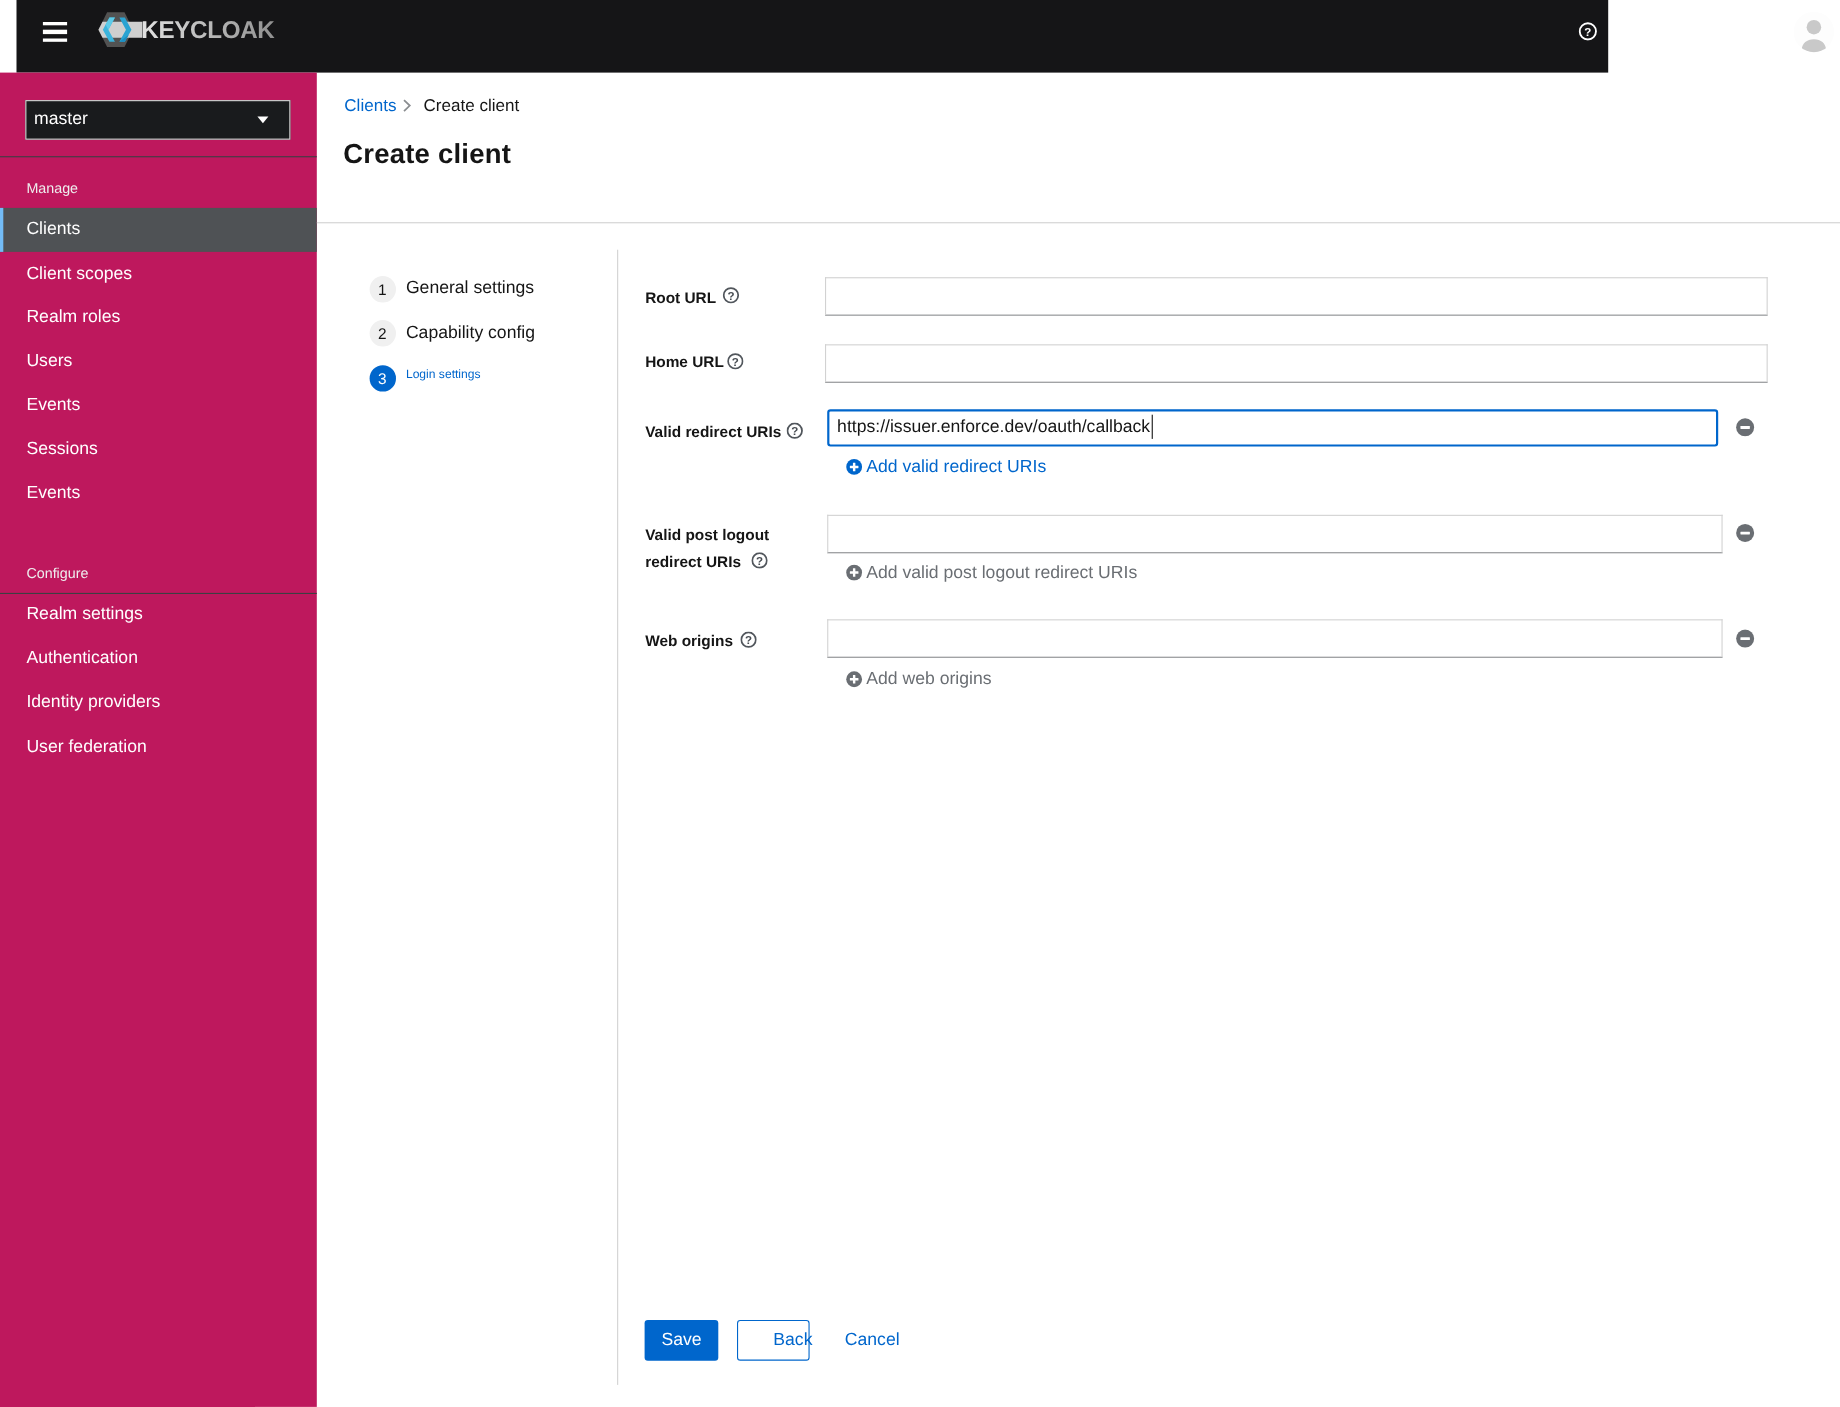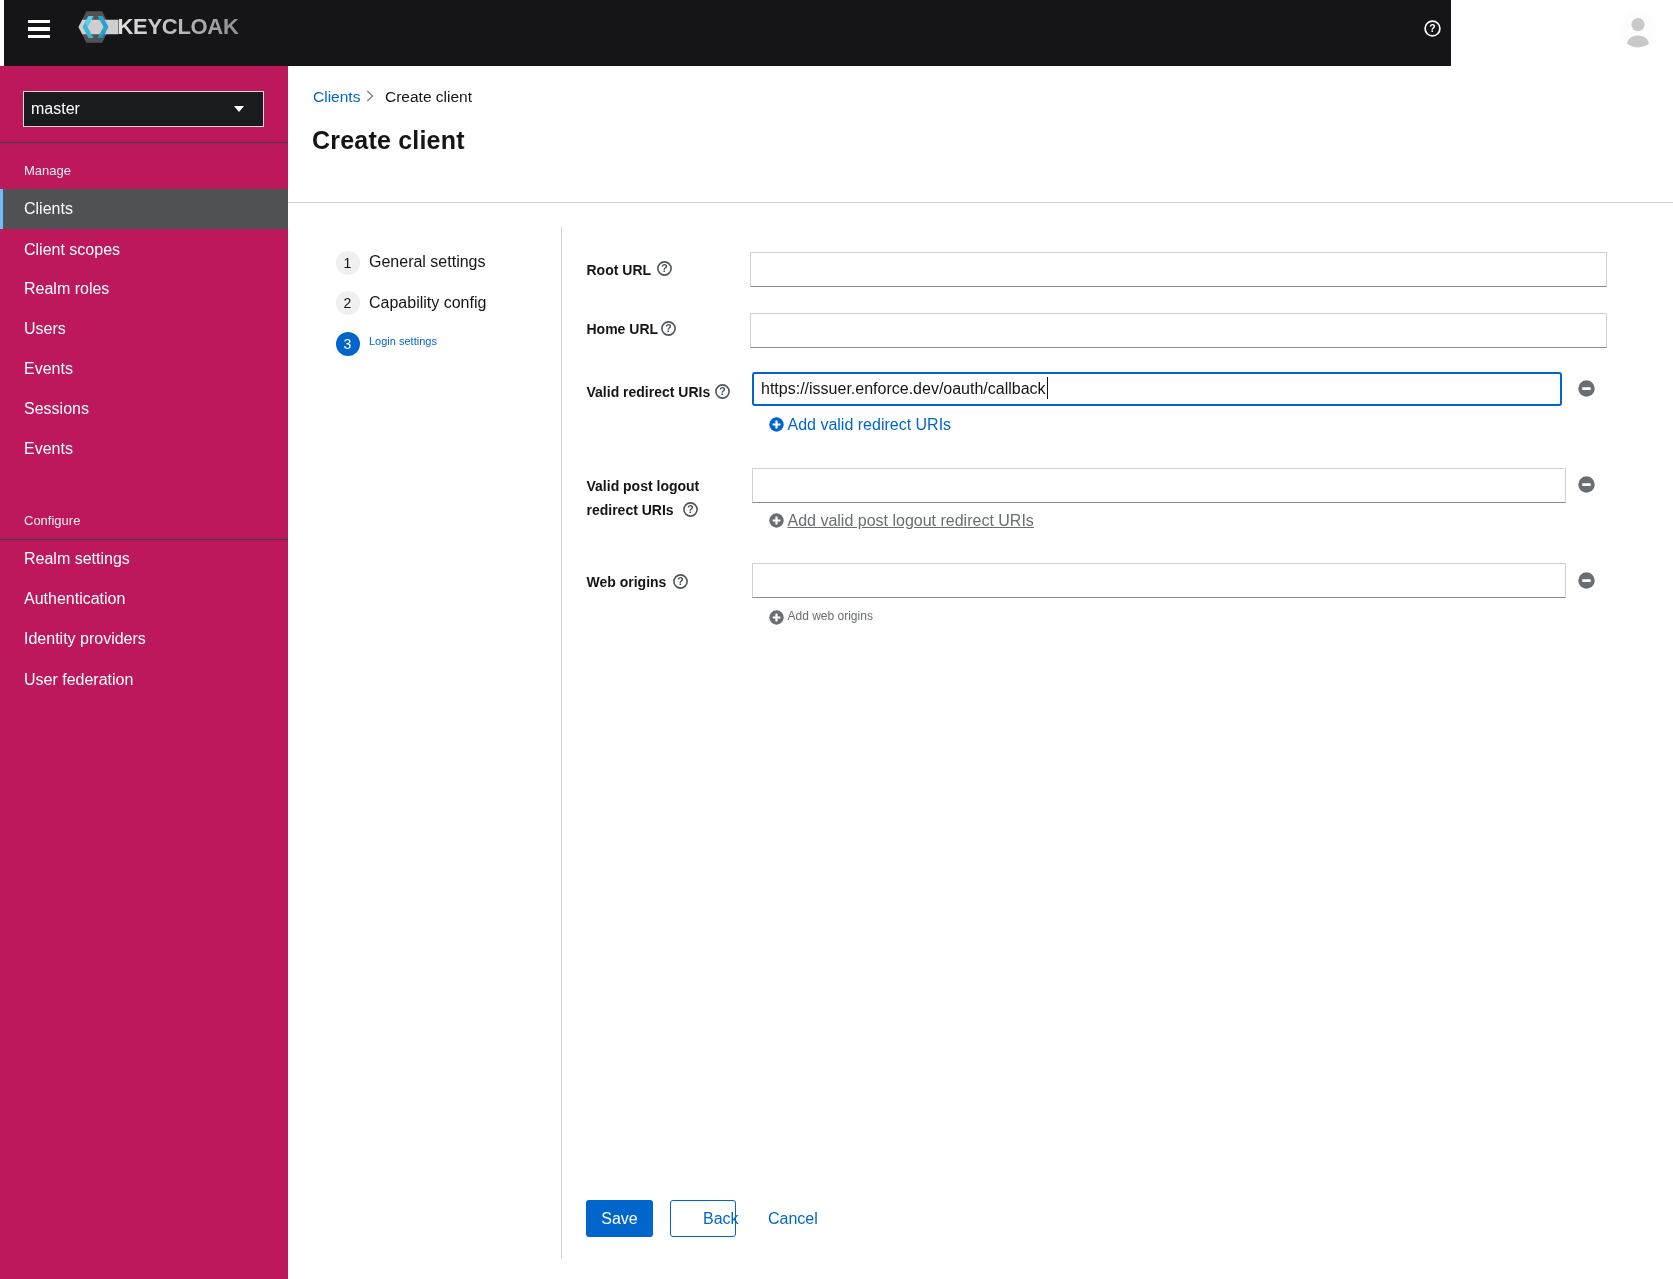--- a/index.html
+++ b/index.html
@@ -10,21 +10,21 @@
 .in { background:#fff; border:1px solid #d2d2d2; border-bottom-color:#8a8d90; }
 .navitem { font-size:16px; color:#fff; }
 .navhead { font-size:13px; font-weight:normal; color:#eeeeee; }
 .blue { color:#0066cc; }
 .gray { color:#6a6e73; }
 </style>
 </head>
 <body>
 <div id="page">
 
-<div class="abs" style="left:4px;top:0;width:1447px;height:66px;background:#151517;">
+<div class="abs" style="left:15px;top:0;width:1447px;height:66px;background:#151517;">
 
   <div class="abs" style="left:24px;top:20px;width:22px;height:3.4px;background:#fff;"></div>
   <div class="abs" style="left:24px;top:27.3px;width:22px;height:3.4px;background:#fff;"></div>
   <div class="abs" style="left:24px;top:34.6px;width:22px;height:3.4px;background:#fff;"></div>
 
   <svg class="abs" style="left:70px;top:8px;" width="165" height="40" viewBox="0 0 165 40">
     <defs>
       <linearGradient id="km" x1="0" y1="0" x2="1" y2="0">
         <stop offset="0" stop-color="#e2e2e2"></stop>
             <stop offset="0.45" stop-color="#bdbdbd"></stop>
@@ -146,36 +146,36 @@
 <div class="abs in" style="left:752px;top:468px;width:814px;height:35px;"></div>
 <svg class="abs" style="left:1578px;top:476px;" width="17" height="17" viewBox="0 0 17 17">
   <circle cx="8.5" cy="8.5" r="8.2" fill="#6a6e73"></circle>
   <rect x="4.2" y="7.3" width="8.6" height="2.6" rx="0.4" fill="#fff"></rect>
 </svg>
 <svg class="abs" style="left:769px;top:513px;" width="15" height="15" viewBox="0 0 15 15">
   <circle cx="7.5" cy="7.5" r="7.2" fill="#6a6e73"></circle>
   <rect x="3.6" y="6.4" width="7.8" height="2.2" rx="0.3" fill="#fff"></rect>
   <rect x="6.4" y="3.6" width="2.2" height="7.8" rx="0.3" fill="#fff"></rect>
 </svg>
-<div class="abs gray" style="left:787.5px;top:512px;font-size:16px;text-decoration:underline;">Add valid post logout redirect URIs</div>
+<div class="abs gray" style="left:787.5px;top:512px;font-size:16px;">Add valid post logout redirect URIs</div>
 
 <div class="abs lbl" style="left:586.5px;top:573.5px;">Web origins</div>
 <svg class="abs" style="left:672.5px;top:573.5px;" width="15" height="15" viewBox="0 0 15 15">
   <circle cx="7.5" cy="7.5" r="6.6" fill="none" stroke="#51565c" stroke-width="1.6"></circle>
   <text x="7.5" y="11.3" font-size="10.5" font-weight="bold" fill="#474c52" text-anchor="middle">?</text>
 </svg>
 <div class="abs in" style="left:752px;top:563px;width:814px;height:35px;"></div>
 <svg class="abs" style="left:1578px;top:571.5px;" width="17" height="17" viewBox="0 0 17 17">
   <circle cx="8.5" cy="8.5" r="8.2" fill="#6a6e73"></circle>
   <rect x="4.2" y="7.3" width="8.6" height="2.6" rx="0.4" fill="#fff"></rect>
 </svg>
 <svg class="abs" style="left:769px;top:609.5px;" width="15" height="15" viewBox="0 0 15 15">
   <circle cx="7.5" cy="7.5" r="7.2" fill="#6a6e73"></circle>
   <rect x="3.6" y="6.4" width="7.8" height="2.2" rx="0.3" fill="#fff"></rect>
   <rect x="6.4" y="3.6" width="2.2" height="7.8" rx="0.3" fill="#fff"></rect>
 </svg>
-<div class="abs gray" style="left:787.5px;top:608.5px;font-size:12px;">Add web origins</div>
+<div class="abs gray" style="left:787.5px;top:608.5px;font-size:16px;">Add web origins</div>
 
 <div class="abs" style="left:586px;top:1200px;width:67px;height:37px;background:#0066cc;border-radius:3px;color:#fff;font-size:16px;text-align:center;line-height:37px;">Save</div>
 <div class="abs" style="left:670px;top:1200px;width:66px;height:37px;background:#fff;border:1px solid #0066cc;border-radius:3px;color:#0066cc;font-size:16px;text-align:center;line-height:35px;padding-left:32px;">Back</div>
 <div class="abs blue" style="left:768px;top:1210px;font-size:16px;">Cancel</div>
 
 </div>
 
 </body></html>

